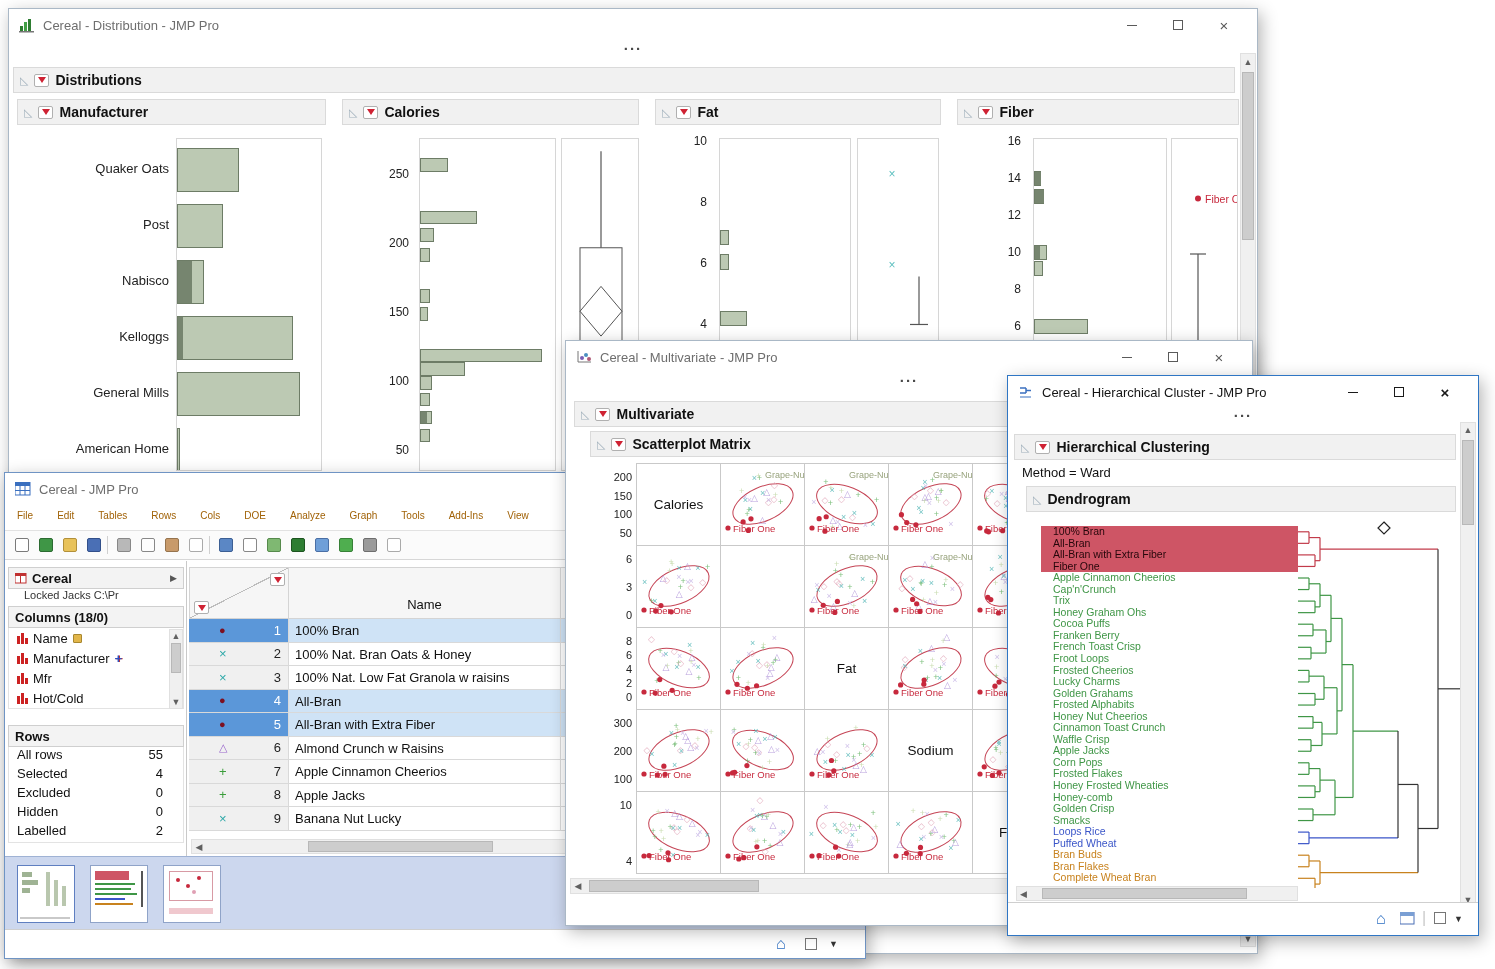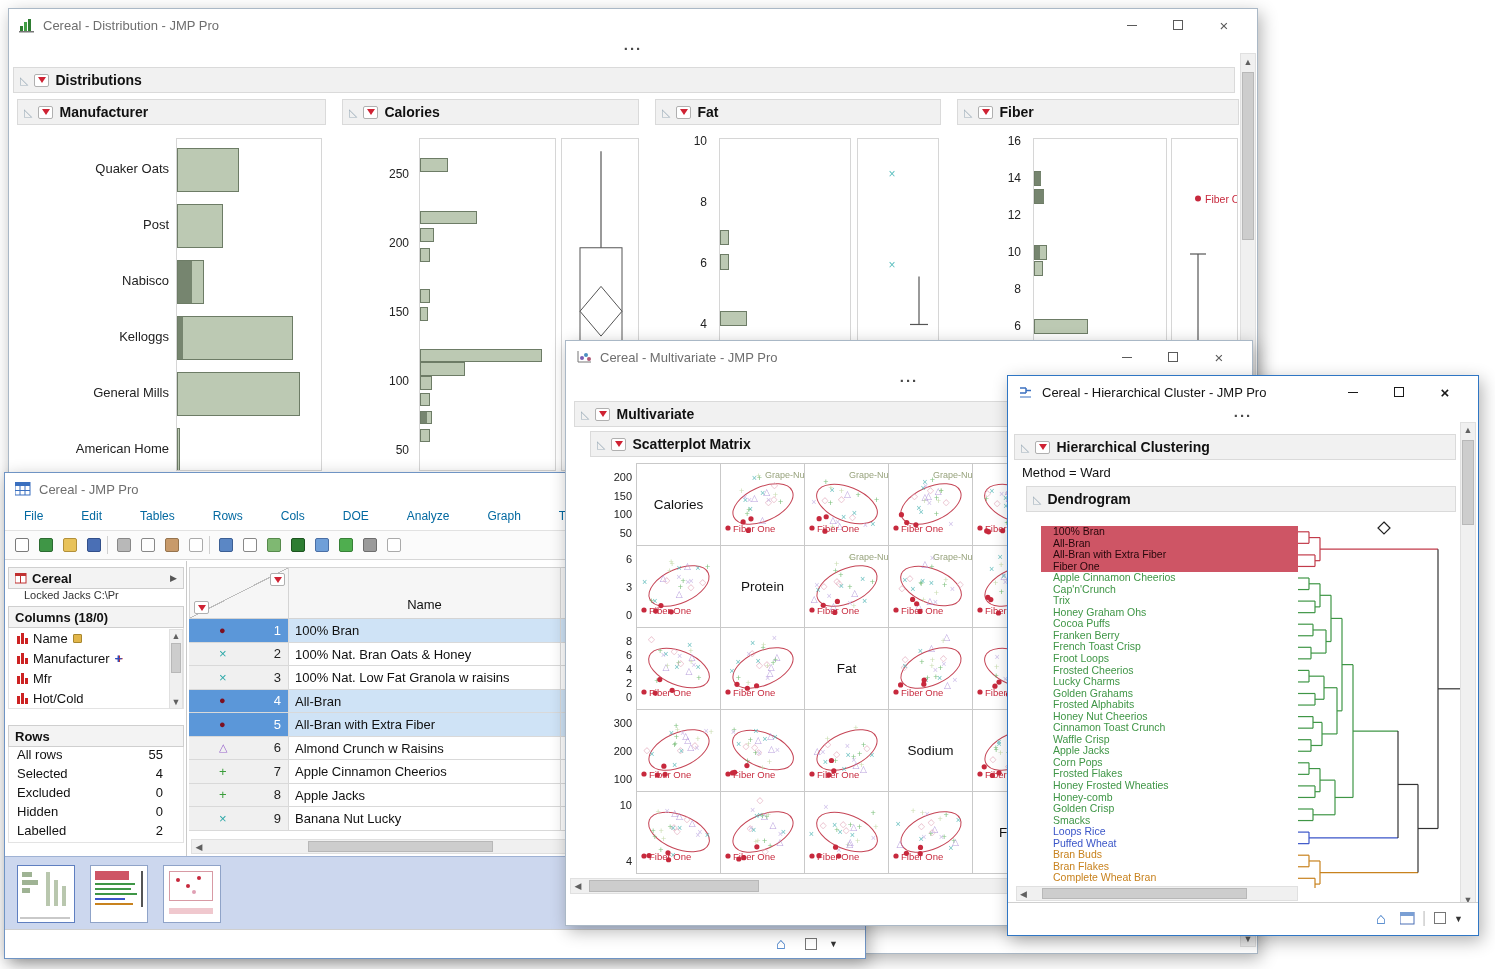--- a/index.html
+++ b/index.html
@@ -20,21 +20,21 @@
 .rtb::after{content:"";width:0;height:0;border-left:4px solid transparent;border-right:4px solid transparent;border-top:6px solid #cf2233;}
 .obold{font-weight:bold;font-size:14px;color:#111;white-space:nowrap;}
 .plot{position:absolute;border:1px solid #d6d6d6;background:#fff;overflow:hidden;}
 .bar{position:absolute;background:#bcc9b3;border:1px solid #6d7c66;}
 .barsel{position:absolute;background:#76856f;}
 .tick{position:absolute;font-size:12px;color:#222;text-align:right;width:40px;}
 .catlab{position:absolute;font-size:13px;color:#222;text-align:right;width:100%;height:18px;line-height:18px;white-space:nowrap;}
 .sbtrack{position:absolute;background:#f0f0f0;border:1px solid #e0e0e0;}
 .sbthumb{position:absolute;background:#cdcdcd;border:1px solid #b8b8b8;}
 .sbarrow{position:absolute;color:#606060;font-size:9px;display:flex;align-items:center;justify-content:center;background:#f0f0f0;}
-.menu-item{display:inline-block;padding:4px 19px;font-size:12px;color:#0369a1;}
+.menu-item{display:inline-block;padding:4px 12px;font-size:10px;color:#a16207;}
 .tb-icon{position:absolute;top:3px;width:22px;height:22px;display:flex;align-items:center;justify-content:center;}
 .tb-inner{width:14px;height:14px;border-radius:2px;}
 .sphdr{height:22px;background:#f3f3f3;border:1px solid #cfcfcf;display:flex;align-items:center;gap:5px;padding:0 6px;font-weight:bold;font-size:13px;color:#111;}
 .colitem{height:20px;display:flex;align-items:center;gap:5px;padding:0 4px 0 8px;font-size:13px;color:#111;white-space:nowrap;}
 .colbars{width:11px;height:11px;flex:none;background:
   linear-gradient(#c22 0 0) 0px 3px/3px 8px no-repeat,
   linear-gradient(#c22 0 0) 4px 0px/3px 11px no-repeat,
   linear-gradient(#c22 0 0) 8px 5px/3px 6px no-repeat;}
 .statrow{height:19px;display:flex;font-size:13px;color:#111;padding:0 20px 0 8px;}
 .statrow span:last-child{margin-left:auto;}
@@ -659,23 +659,20 @@
           <text x="54.01926317207447" y="38.353351509061966" fill="#c9b8e6" font-size="9" text-anchor="middle" opacity="0.85">×</text>
           <text x="34.2491759869728" y="19.492755468462367" fill="#c2d8a6" font-size="9" text-anchor="middle" opacity="0.85">+</text>
           <text x="42.24377225874343" y="24.854680600906427" fill="#58b8b8" font-size="9" text-anchor="middle" opacity="0.85">×</text>
           <text x="14.727976341012843" y="58.267018572210354" fill="#6cb86c" font-size="9" text-anchor="middle" opacity="0.85">+</text>
           <circle cx="23.952983749986615" cy="59.5524479025532" r="2.6" fill="#c7293d"></circle>
           <circle cx="18.655059572919328" cy="64.94441540068426" r="2.6" fill="#c7293d"></circle>
           <circle cx="34.25173575361421" cy="65.86964785202373" r="2.6" fill="#c7293d"></circle>
           <circle cx="7" cy="64" r="2.6" fill="#c7293d"></circle>
           <text x="12" y="68" fill="#c7293d" font-size="9.5">Fiber One</text>
         </svg>
-      </div>
-      <div class="mcell" style="left: 84px; top: 82px; width: 85px; height: 83px;">
-        <div class="mvar">Protein</div>
       </div>
       <div class="mcell" style="left: 168px; top: 82px; width: 85px; height: 83px;">
         <svg width="83" height="81">
           <ellipse cx="42" cy="40" rx="32" ry="17" fill="none" stroke="#c54455" stroke-width="1" transform="rotate(-24 42 40)"></ellipse>
           <text x="13.198090129250744" y="47.15759272794946" fill="#58b8b8" font-size="9" text-anchor="middle" opacity="0.85">×</text>
           <text x="67.3220253086854" y="38.50011625885974" fill="#6cb86c" font-size="9" text-anchor="middle" opacity="0.85">+</text>
           <text x="28.485332060591627" y="62.95671542543612" fill="#ad8fd8" font-size="9" text-anchor="middle" opacity="0.85">△</text>
           <text x="18.896403402924914" y="43.10718134800641" fill="#e2a8ba" font-size="9" text-anchor="middle" opacity="0.85">◇</text>
           <text x="44.911084159194566" y="60.39189894627026" fill="#c9b8e6" font-size="9" text-anchor="middle" opacity="0.85">×</text>
           <text x="48.76188962884424" y="63.19522453117671" fill="#c2d8a6" font-size="9" text-anchor="middle" opacity="0.85">+</text>

